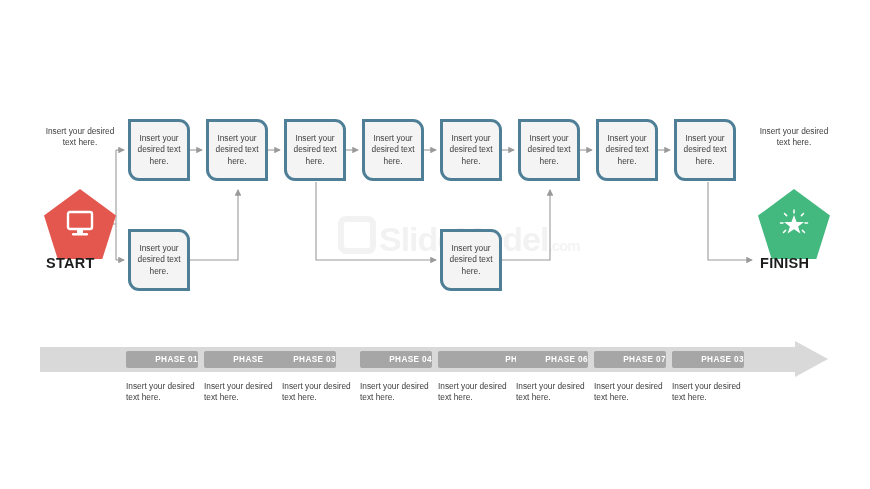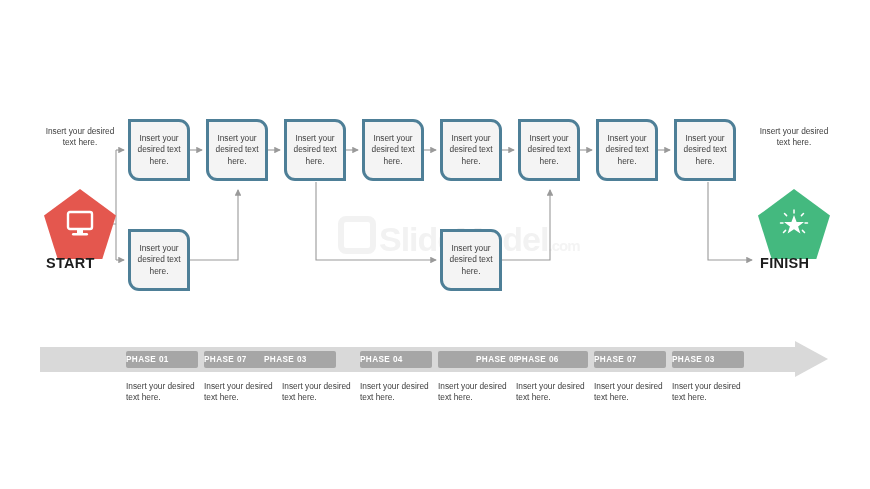--- a/index.html
+++ b/index.html
@@ -72,21 +72,21 @@
     position:absolute;left:0;top:0;width:760px;height:25px;background:#d9d9d9;
   }
   .phasebar .tip{
     position:absolute;left:755px;top:-6px;width:0;height:0;
     border-top:18.5px solid transparent;border-bottom:18.5px solid transparent;
     border-left:33px solid #d9d9d9;
   }
   .phase-pill{
     position:absolute;top:351px;height:17px;width:72px;
     background:#a6a6a6;border-radius:2px;
-    display:flex;align-items:center;justify-content:flex-start;
+    display:flex;align-items:center;justify-content:flex-end;
   }
   .phase-pill span{
     font-size:8.2px;font-weight:bold;color:#ffffff;letter-spacing:0.4px;
   }
   .phase-text{
     position:absolute;top:381px;width:72px;
     font-size:8.3px;line-height:11.4px;color:#3d3d3d;text-align:left;
   }
 
   

